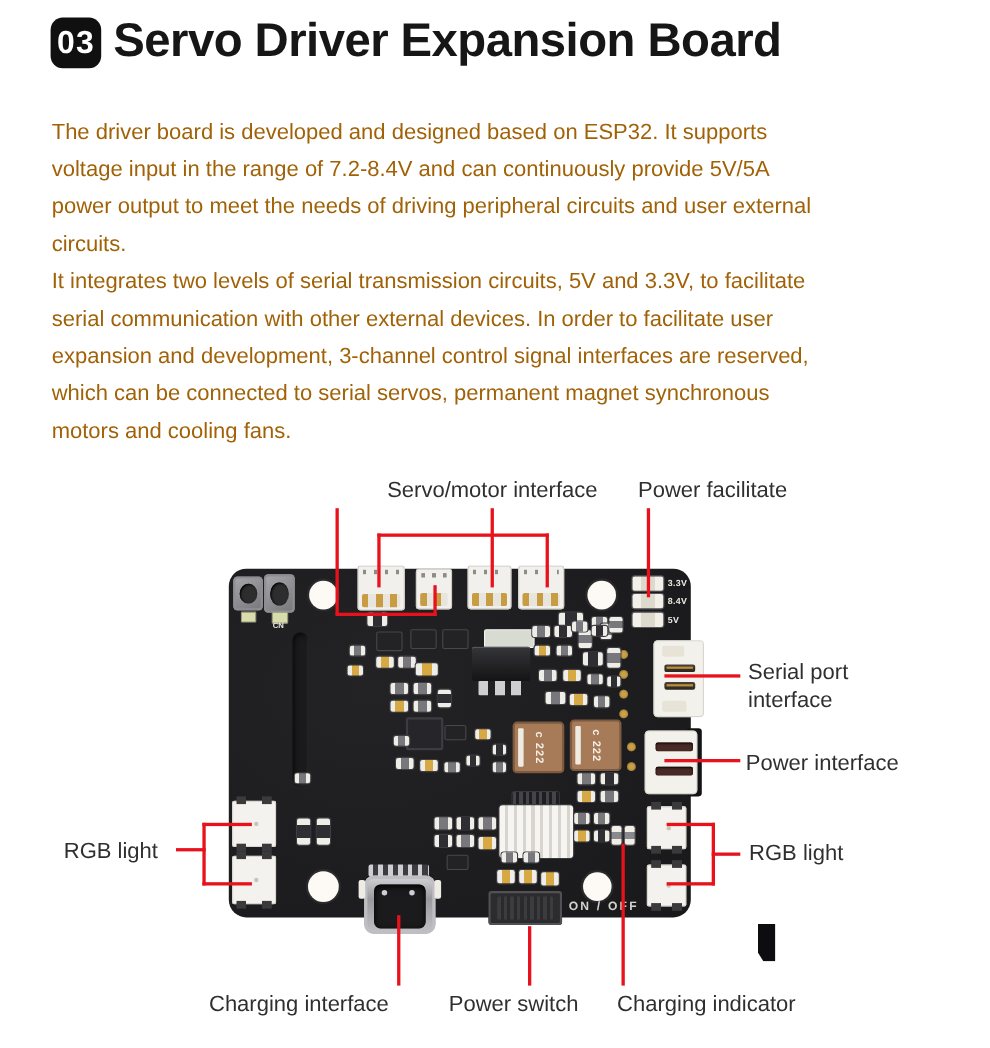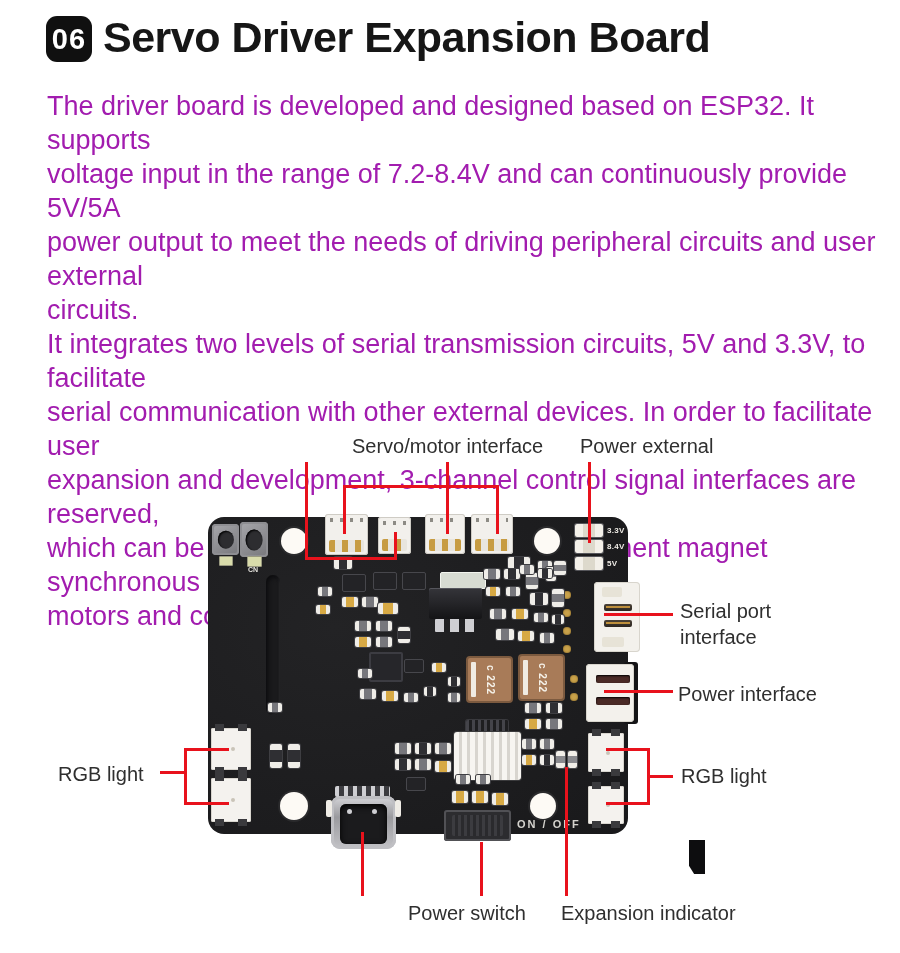--- a/index.html
+++ b/index.html
@@ -7,22 +7,22 @@
         font-family:"Liberation Sans","DejaVu Sans",sans-serif;color:#2e2e2e;}
 
   
   .badge{position:absolute;left:46px;top:16px;width:46px;height:46px;background:#101010;
          border-radius:11px;color:#fff;font-size:29px;font-weight:700;display:flex;
          align-items:center;justify-content:center;letter-spacing:1px;}
   .title{position:absolute;left:103px;top:13px;font-size:43px;font-weight:700;color:#161616;
          letter-spacing:-0.5px;white-space:nowrap;}
 
   
-  .bodytext{position:absolute;left:47px;top:89px;width:830px;font-size:27px;line-height:34px;
-            color:#a21caf;}
+  .bodytext{position:absolute;left:47px;top:103px;width:830px;font-size:20px;line-height:34px;
+            color:#a16207;}
   .bodytext p{margin:0;white-space:pre-line;}
 
   
   .lbl{position:absolute;font-size:20px;color:#2f2f2f;white-space:pre-line;line-height:26px;}
 
   
   .cl{position:absolute;background:var(--red,#e8121c);}
   .cl.v{width:3px;} .cl.h{height:3px;}
 
   
@@ -102,44 +102,45 @@
   .qfn{position:absolute;background:#26262a;border:2px solid #3c3c42;border-radius:2px;}
   .chgled{position:absolute;background:linear-gradient(180deg,#f1eee8 0 30%,#8a8a8e 30% 70%,#f1eee8 70%);
         border-radius:2px;box-shadow:0 0 0 1px #4a4a4e;}
   .onoff{position:absolute;color:rgba(238,236,230,0.88);font-size:11px;font-weight:600;letter-spacing:2px;}
 </style>
 </head>
 <body>
 
 <div class="page">
 
-  <div class="badge">06</div>
+  <div class="badge">03</div>
   <div class="title">Servo Driver Expansion Board</div>
 
   <div class="bodytext">
     <p>The driver board is developed and designed based on ESP32. It supports
 voltage input in the range of 7.2-8.4V and can continuously provide 5V/5A
 power output to meet the needs of driving peripheral circuits and user external
 circuits.</p>
     <p>It integrates two levels of serial transmission circuits, 5V and 3.3V, to facilitate
 serial communication with other external devices. In order to facilitate user
 expansion and development, 3-channel control signal interfaces are reserved,
 which can be connected to serial servos, permanent magnet synchronous
 motors and cooling fans.</p>
   </div>
 
   <div class="lbl" style="left:352px;top:433px;">Servo/motor interface</div>
-  <div class="lbl" style="left:580px;top:433px;">Power external</div>
+  <div class="lbl" style="left:580px;top:433px;">Power facilitate</div>
   <div class="lbl" style="left:678px;top:681px;">Power interface</div>
   <div class="lbl" style="left:680px;top:598px;">Serial port
 interface</div>
   <div class="lbl" style="left:58px;top:761px;">RGB light</div>
   <div class="lbl" style="left:681px;top:763px;">RGB light</div>
+  <div class="lbl" style="left:190px;top:900px;">Charging interface</div>
   <div class="lbl" style="left:408px;top:900px;">Power switch</div>
-  <div class="lbl" style="left:561px;top:900px;">Expansion indicator</div>
+  <div class="lbl" style="left:561px;top:900px;">Charging indicator</div>
 
   <div class="board">
     <div class="groove"></div>
 
     <div class="hole" style="left:73px;top:11px;width:26px;height:26px;"></div>
     <div class="hole" style="left:326px;top:11px;width:26px;height:26px;"></div>
     <div class="hole" style="left:72px;top:275px;width:28px;height:28px;"></div>
     <div class="hole" style="left:322px;top:276px;width:26px;height:26px;"></div>
 
     <div class="tact" style="left:4px;top:7px;width:27px;height:31px;">

